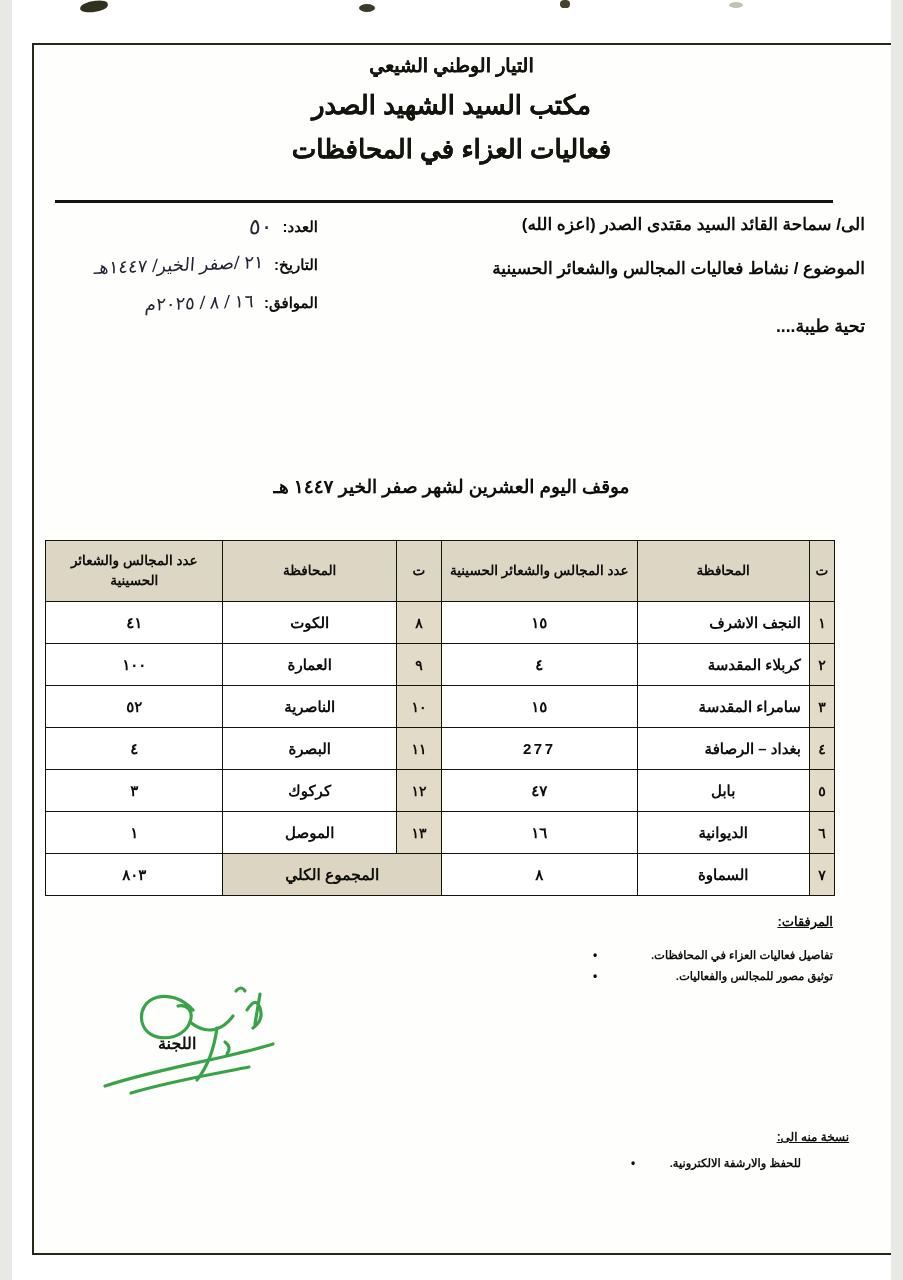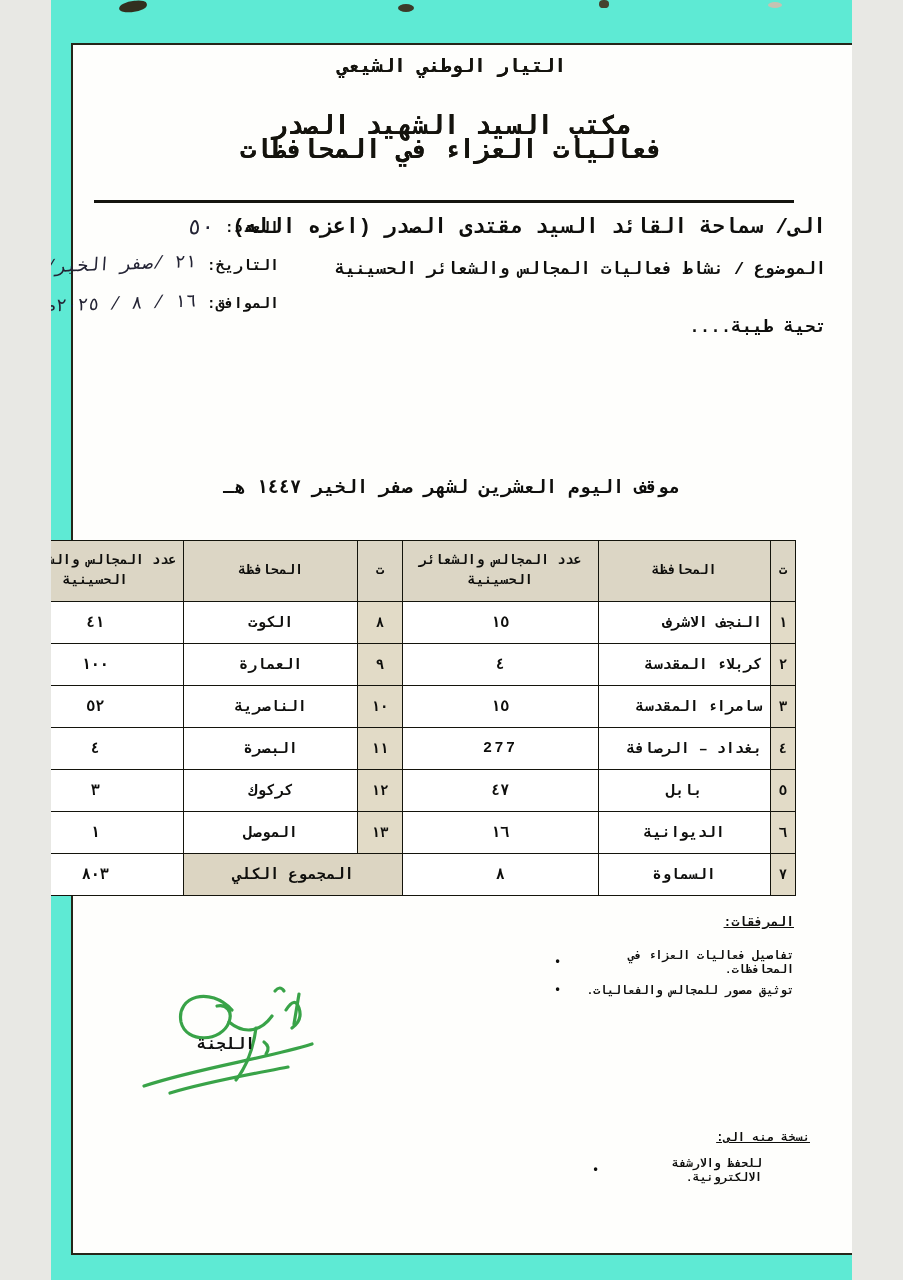--- a/index.html
+++ b/index.html
@@ -1,37 +1,37 @@
 <!DOCTYPE html>
 <html lang="ar" dir="rtl"><head>
 <meta charset="utf-8">
 <style>
   html,body{margin:0;padding:0;background:#e8e8e4;}
   .page{
-    position:relative;width:801px;height:1280px;margin:0 auto;
-    background:#5eead4;overflow:hidden;color:#0e0e0c;
-    font-family:Liberation Mono, monospace;direction:rtl;
+    position:relative;width:879px;height:1280px;margin:0 auto;
+    background:#ffffff;overflow:hidden;color:#0e0e0c;
+    font-family:Liberation Sans, sans-serif;direction:rtl;
   }
   
   .artifact{position:absolute;pointer-events:none;}
   .a1{left:68px;top:1px;width:28px;height:11px;background:#32301f;border-radius:60% 40% 55% 45%;transform:rotate(-6deg);}
   .a2{left:347px;top:4px;width:16px;height:8px;background:#3c3a28;border-radius:50%;}
   .a3{left:548px;top:0;width:10px;height:8px;background:#45432f;border-radius:45%;}
   .a4{left:717px;top:2px;width:14px;height:6px;background:#c6c2b2;border-radius:50%;}
   
   .frame{position:absolute;left:20px;top:43px;width:872px;height:1208px;border:2px solid #262619;background:#fefefc;}
   
   .lh{position:absolute;left:0;right:0;text-align:center;font-weight:bold;color:#14130d;text-shadow:0 0 .6px #14130d;}
   .lh1{top:54px;font-size:19px;letter-spacing:0;}
-  .lh2{top:90px;font-size:26px;margin-top:20px;}
+  .lh2{top:90px;font-size:26px;}
   .lh3{top:134px;font-size:26px;}
   .lh-orn{position:absolute;left:0;right:0;top:186px;text-align:center;font-size:7px;color:#3a3a30;letter-spacing:4px;}
   .rule{position:absolute;top:200px;left:43px;right:58px;height:3px;background:#14140e;}
   
-  .to-line{position:absolute;top:214px;right:26px;font-size:21px;font-weight:bold;}
+  .to-line{position:absolute;top:214px;right:26px;font-size:17px;font-weight:bold;}
   .subject-line{position:absolute;top:258px;right:26px;font-size:17px;font-weight:bold;}
   .meta-row{position:absolute;right:573px;display:flex;align-items:center;gap:10px;}
   .m1{top:214px;}.m2{top:254px;}.m3{top:292px;}
   .meta-label{font-size:15px;font-weight:bold;white-space:nowrap;}
   .hand{font-size:18px;color:#232334;transform:rotate(-2deg) skewX(-6deg);white-space:nowrap;font-weight:normal;}
   .hand-num{font-size:22px;}
   .greeting{position:absolute;top:316px;right:26px;font-size:17.5px;font-weight:bold;}
   
   .body-par{position:absolute;top:348px;right:24px;left:60px;font-size:17px;font-weight:bold;line-height:1.82;text-align:justify;text-indent:16px;}
   .table-title{position:absolute;top:476px;left:0;right:0;text-align:center;font-size:18.5px;font-weight:bold;}

